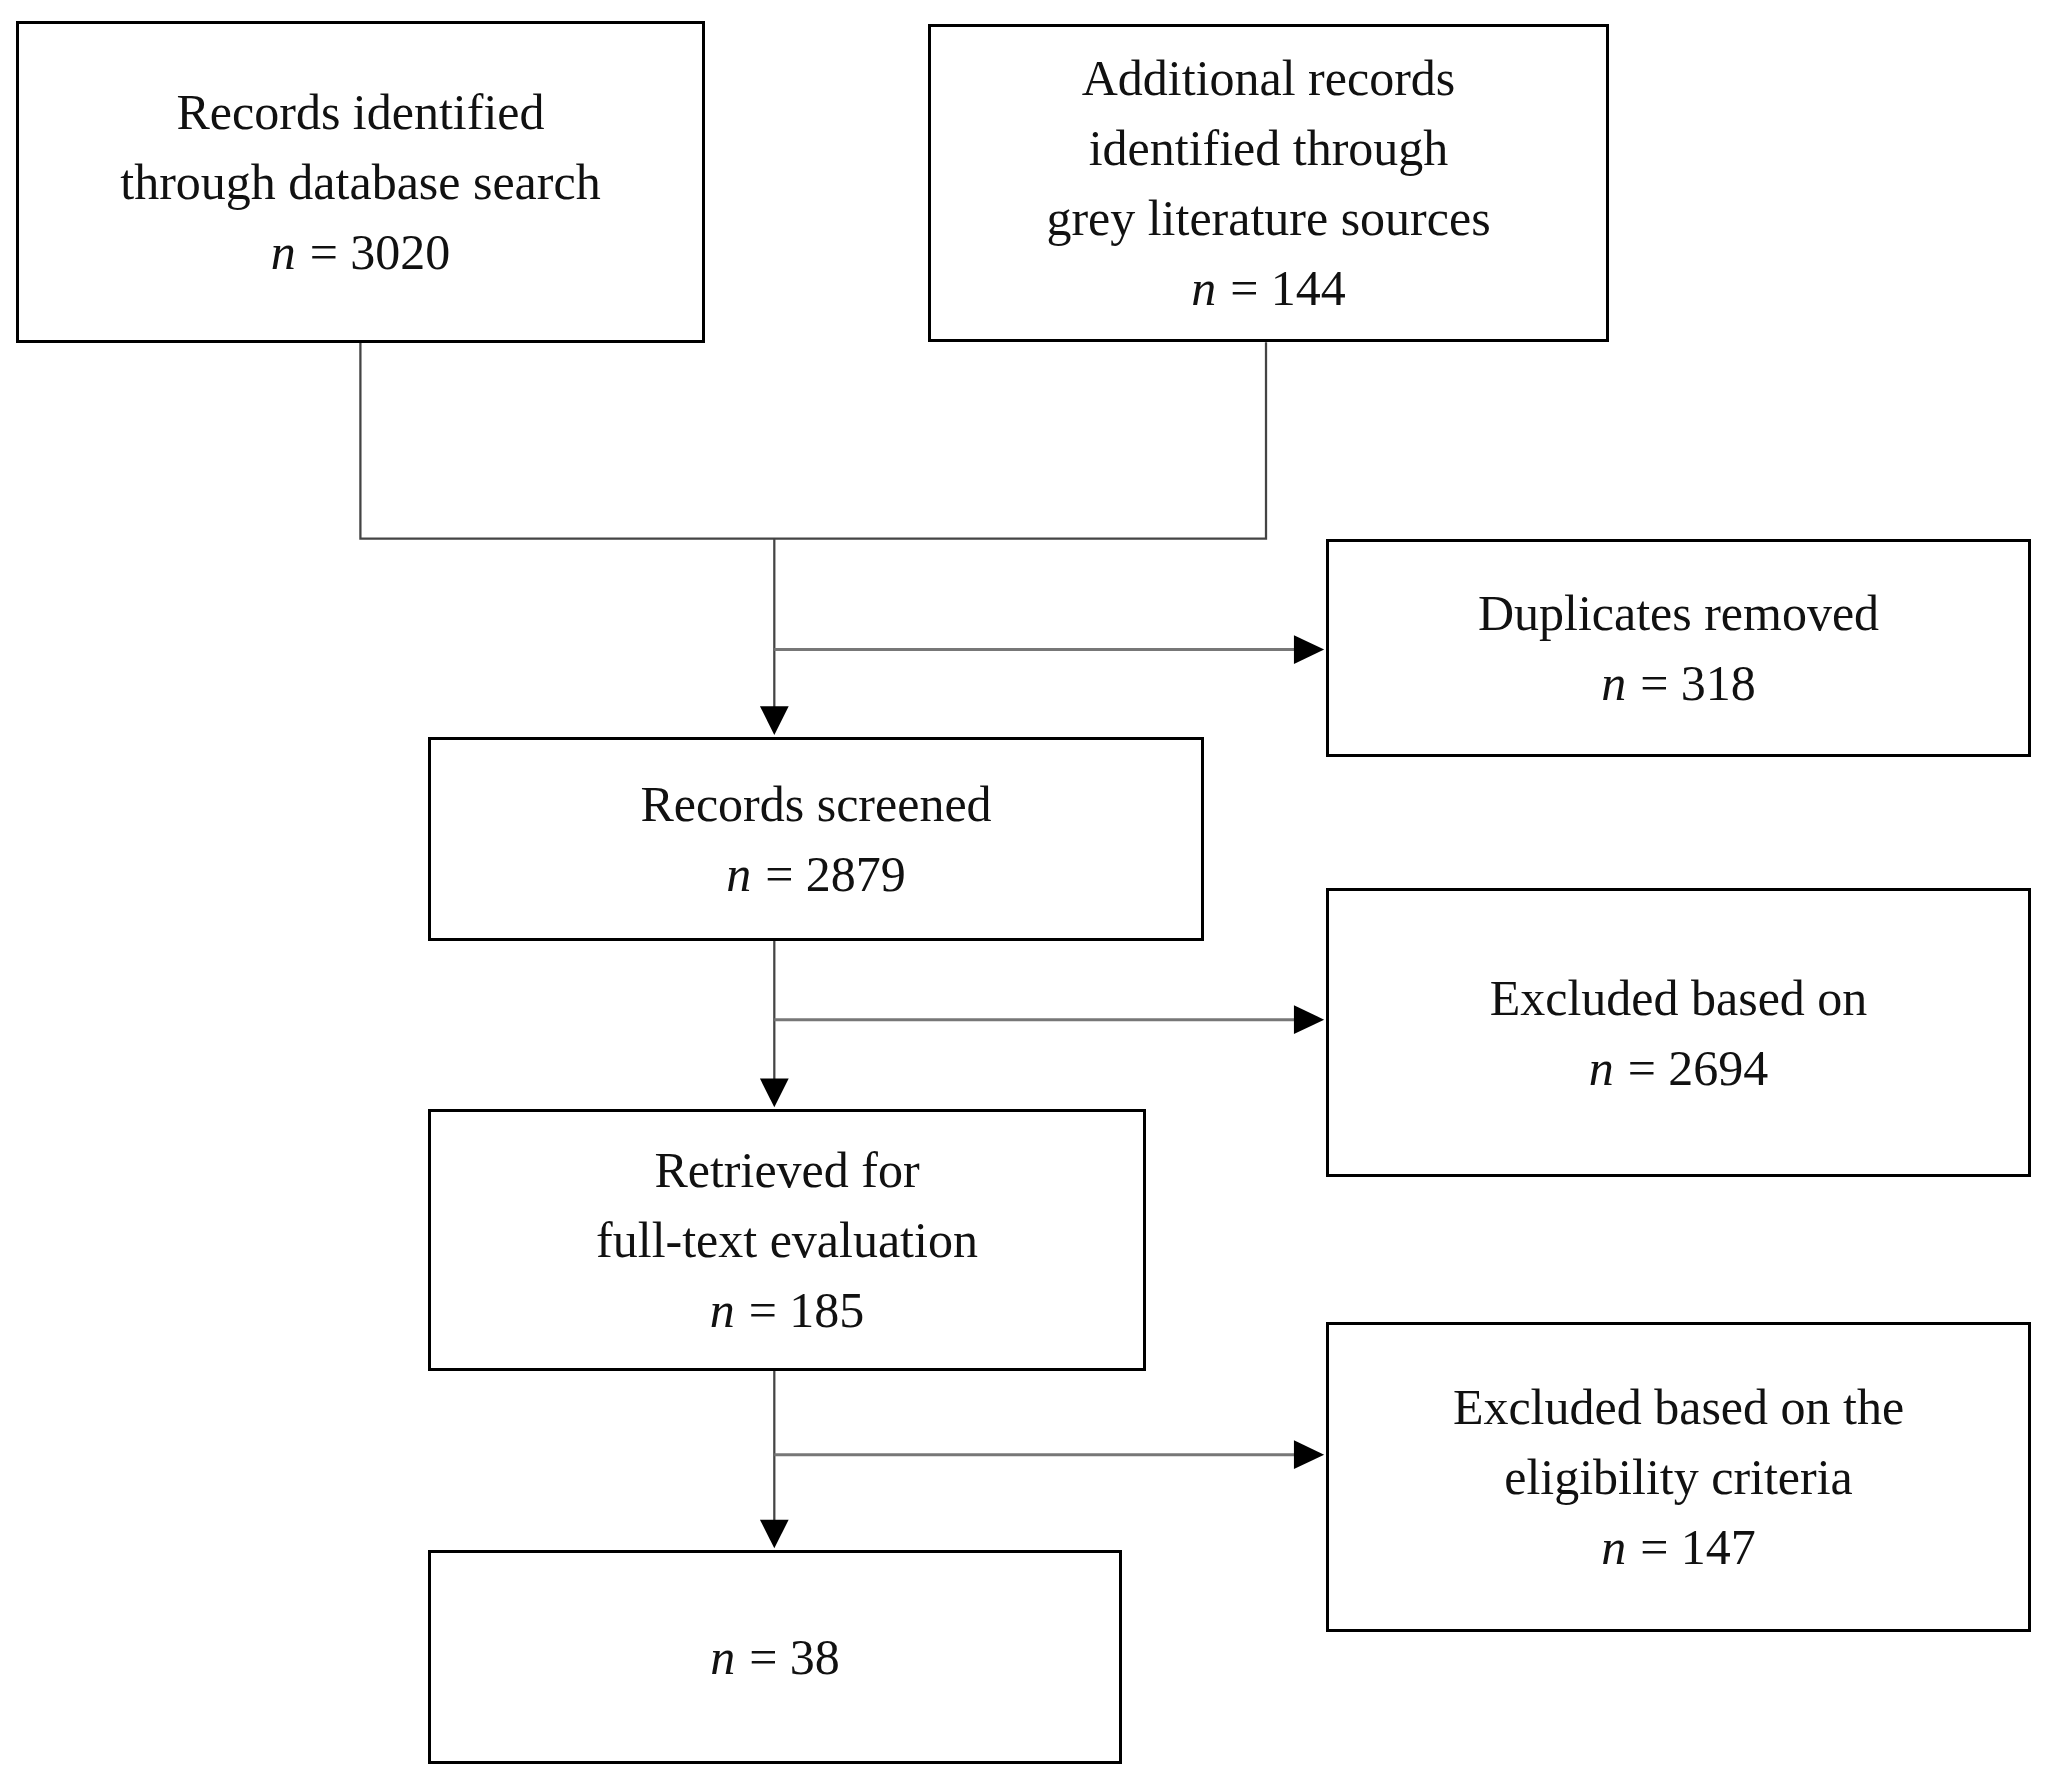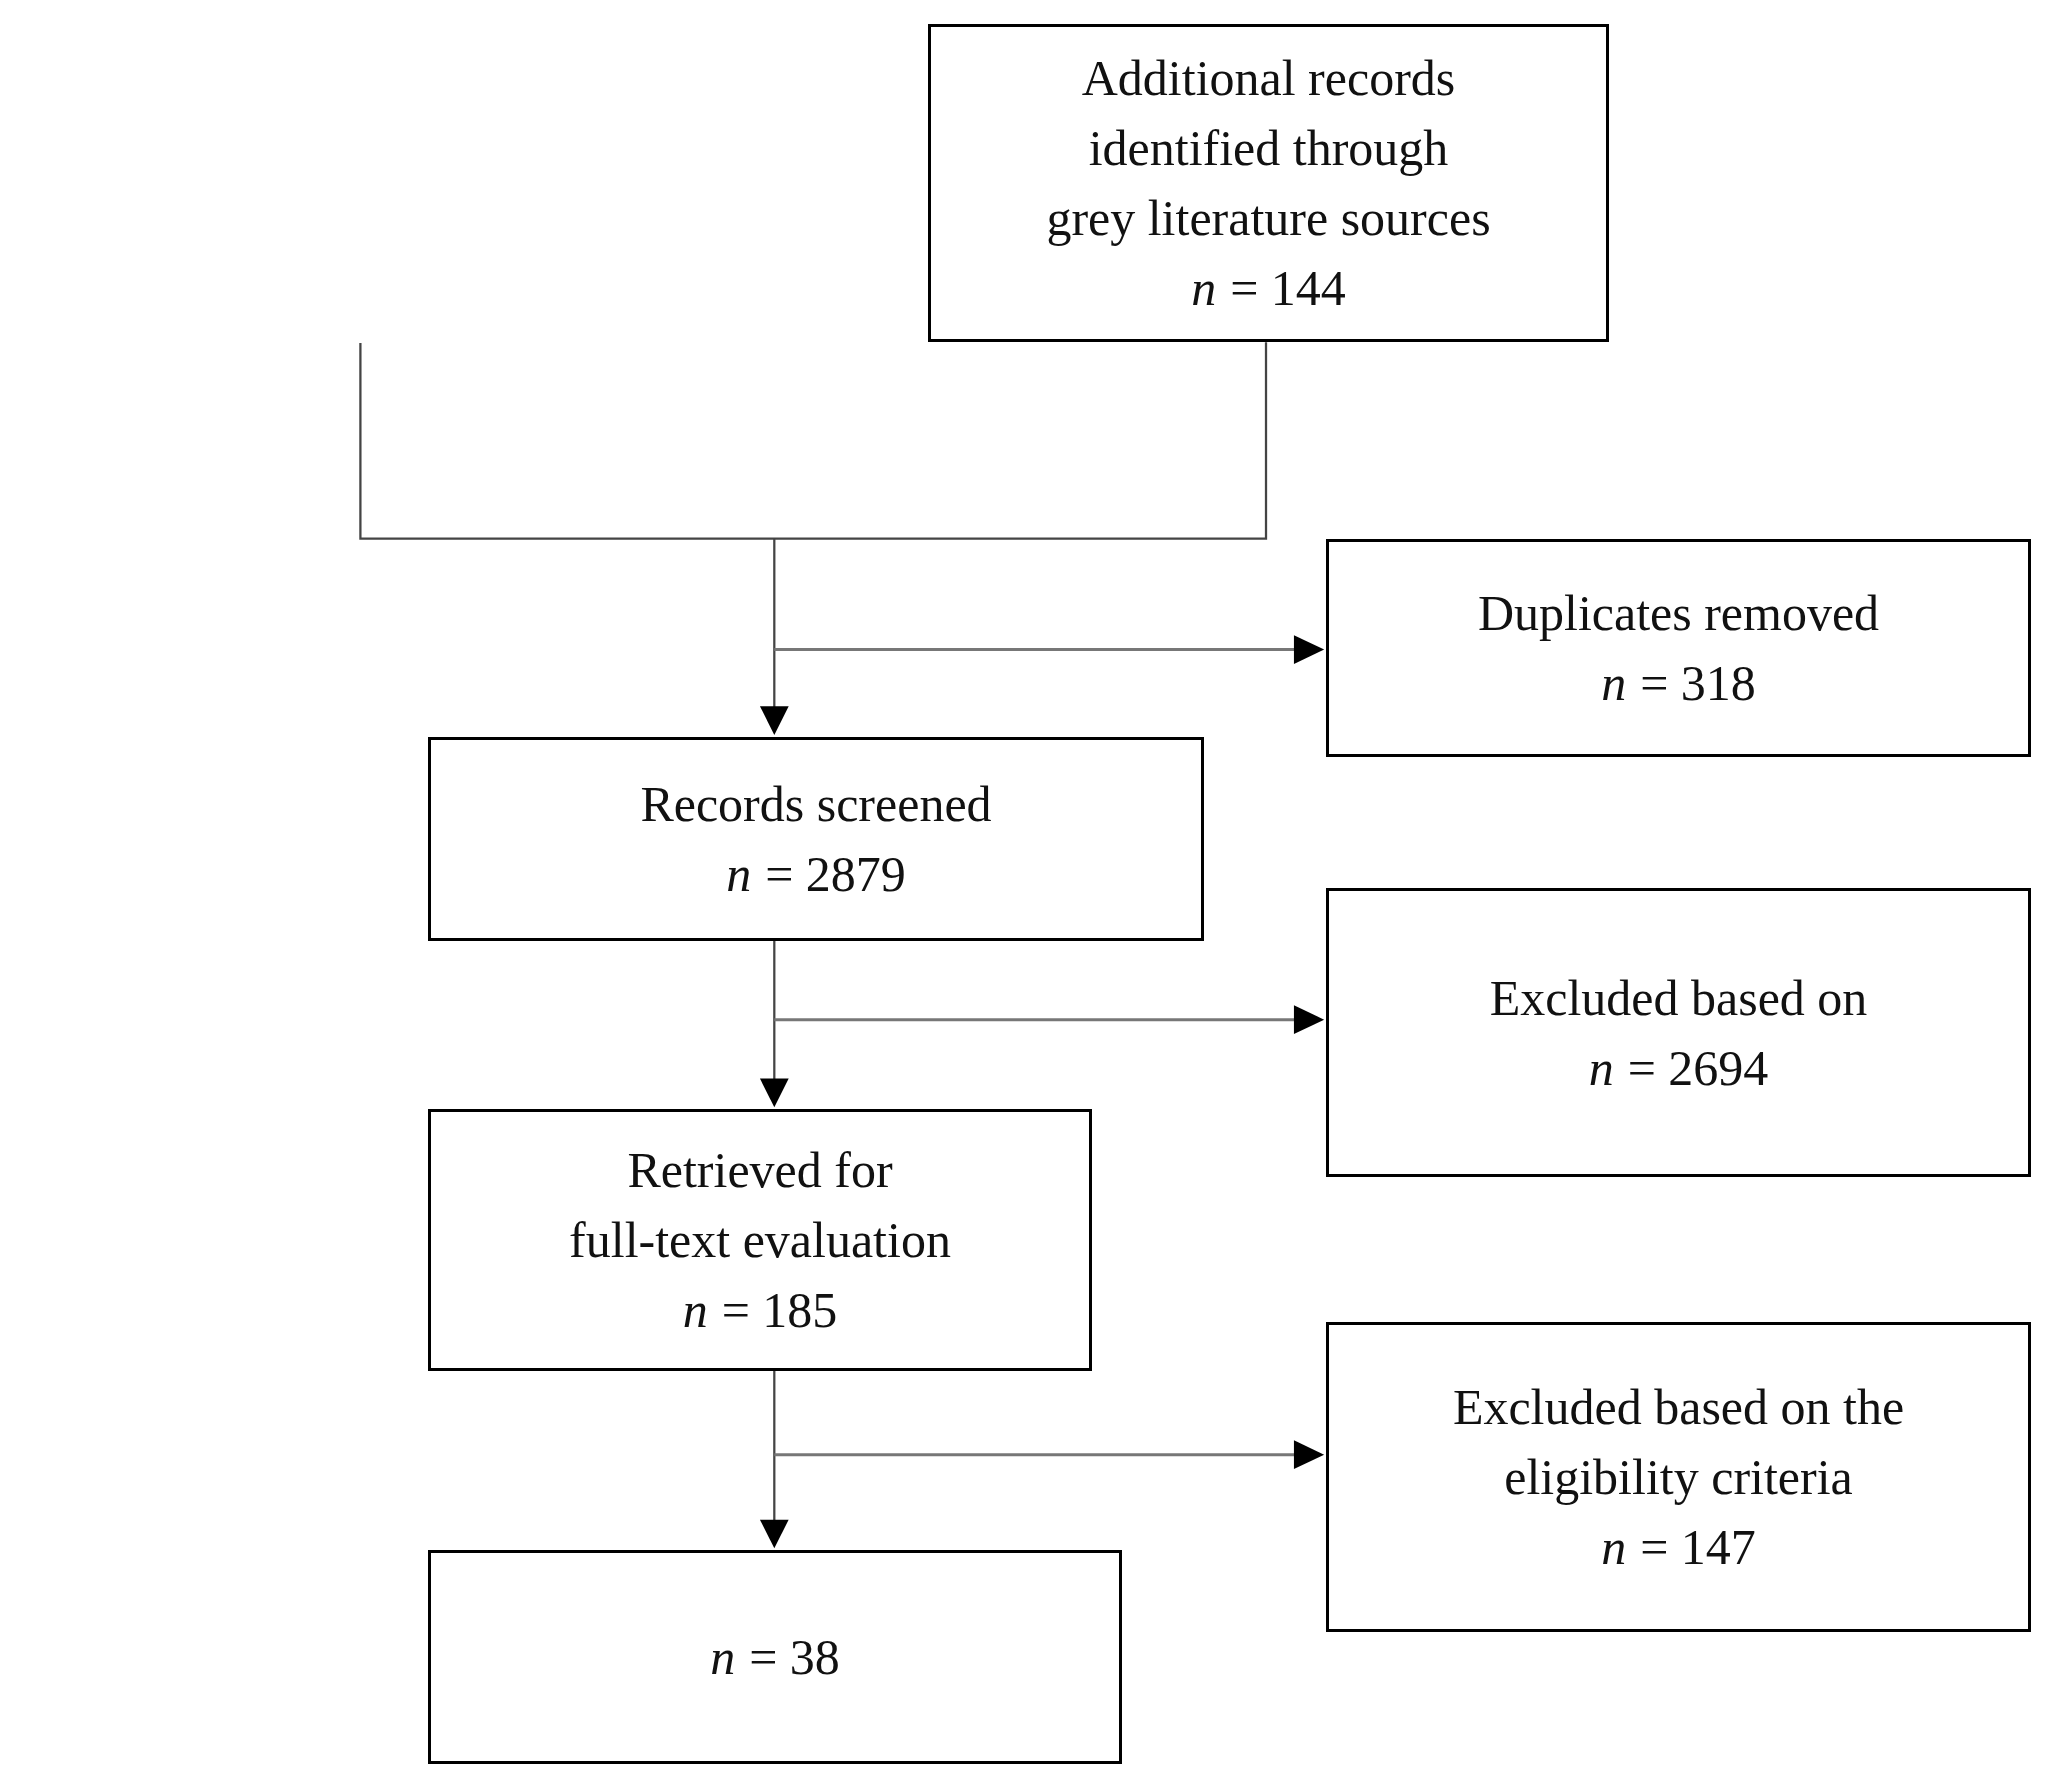--- a/index.html
+++ b/index.html
@@ -45,21 +45,21 @@
   }
   .nrest {
     margin-left: 0.28em;
   }
   
   .b-records-identified   { left: 16px;   top: 21px;   width: 689px; height: 322px; }
   .b-additional-records   { left: 928px; top: 24px;   width: 681px; height: 318px; }
   .b-duplicates-removed   { left: 1326px; top: 539px;  width: 705px; height: 218px; }
   .b-records-screened     { left: 428px;  top: 737px;  width: 776px; height: 204px; }
   .b-excluded-title       { left: 1326px; top: 888px; width: 705px; height: 289px; }
-  .b-retrieved-fulltext   { left: 428px;  top: 1109px; width: 664px; height: 262px; }
+  .b-retrieved-fulltext   { left: 428px;  top: 1109px; width: 718px; height: 262px; }
   .b-excluded-eligibility { left: 1326px; top: 1322px; width: 705px; height: 310px; }
   .b-included-articles    { left: 428px;  top: 1550px; width: 694px; height: 214px; }
 </style>
 </head>
 <body>
 
 <div class="canvas">
 
   <svg class="connectors" viewBox="0 0 2735 2358" xmlns="http://www.w3.org/2000/svg">
 
@@ -77,20 +77,27 @@
     <line x1="1025" y1="1350" x2="1716" y2="1350" stroke="#777777" stroke-width="4"></line>
     <polygon points="1713,1331 1713,1369 1753,1350" fill="#000000"></polygon>
 
     <line x1="1025" y1="1815" x2="1025" y2="2014" stroke="#444444" stroke-width="3"></line>
     <polygon points="1006,2012 1044,2012 1025,2050" fill="#000000"></polygon>
 
     <line x1="1025" y1="1926" x2="1716" y2="1926" stroke="#777777" stroke-width="4"></line>
     <polygon points="1713,1907 1713,1945 1753,1926" fill="#000000"></polygon>
   </svg>
 
+  <div class="box b-records-identified">
+    <div class="line">Records identified</div>
+    <div class="line">through database search</div>
+    <div class="line stat">
+      <span class="nvar">n</span><span class="nrest">= 3020</span>
+    </div>
+  </div>
 
   <div class="box b-additional-records">
     <div class="line">Additional records</div>
     <div class="line">identified through</div>
     <div class="line">grey literature sources</div>
     <div class="line stat">
       <span class="nvar">n</span><span class="nrest">= 144</span>
     </div>
   </div>
 

